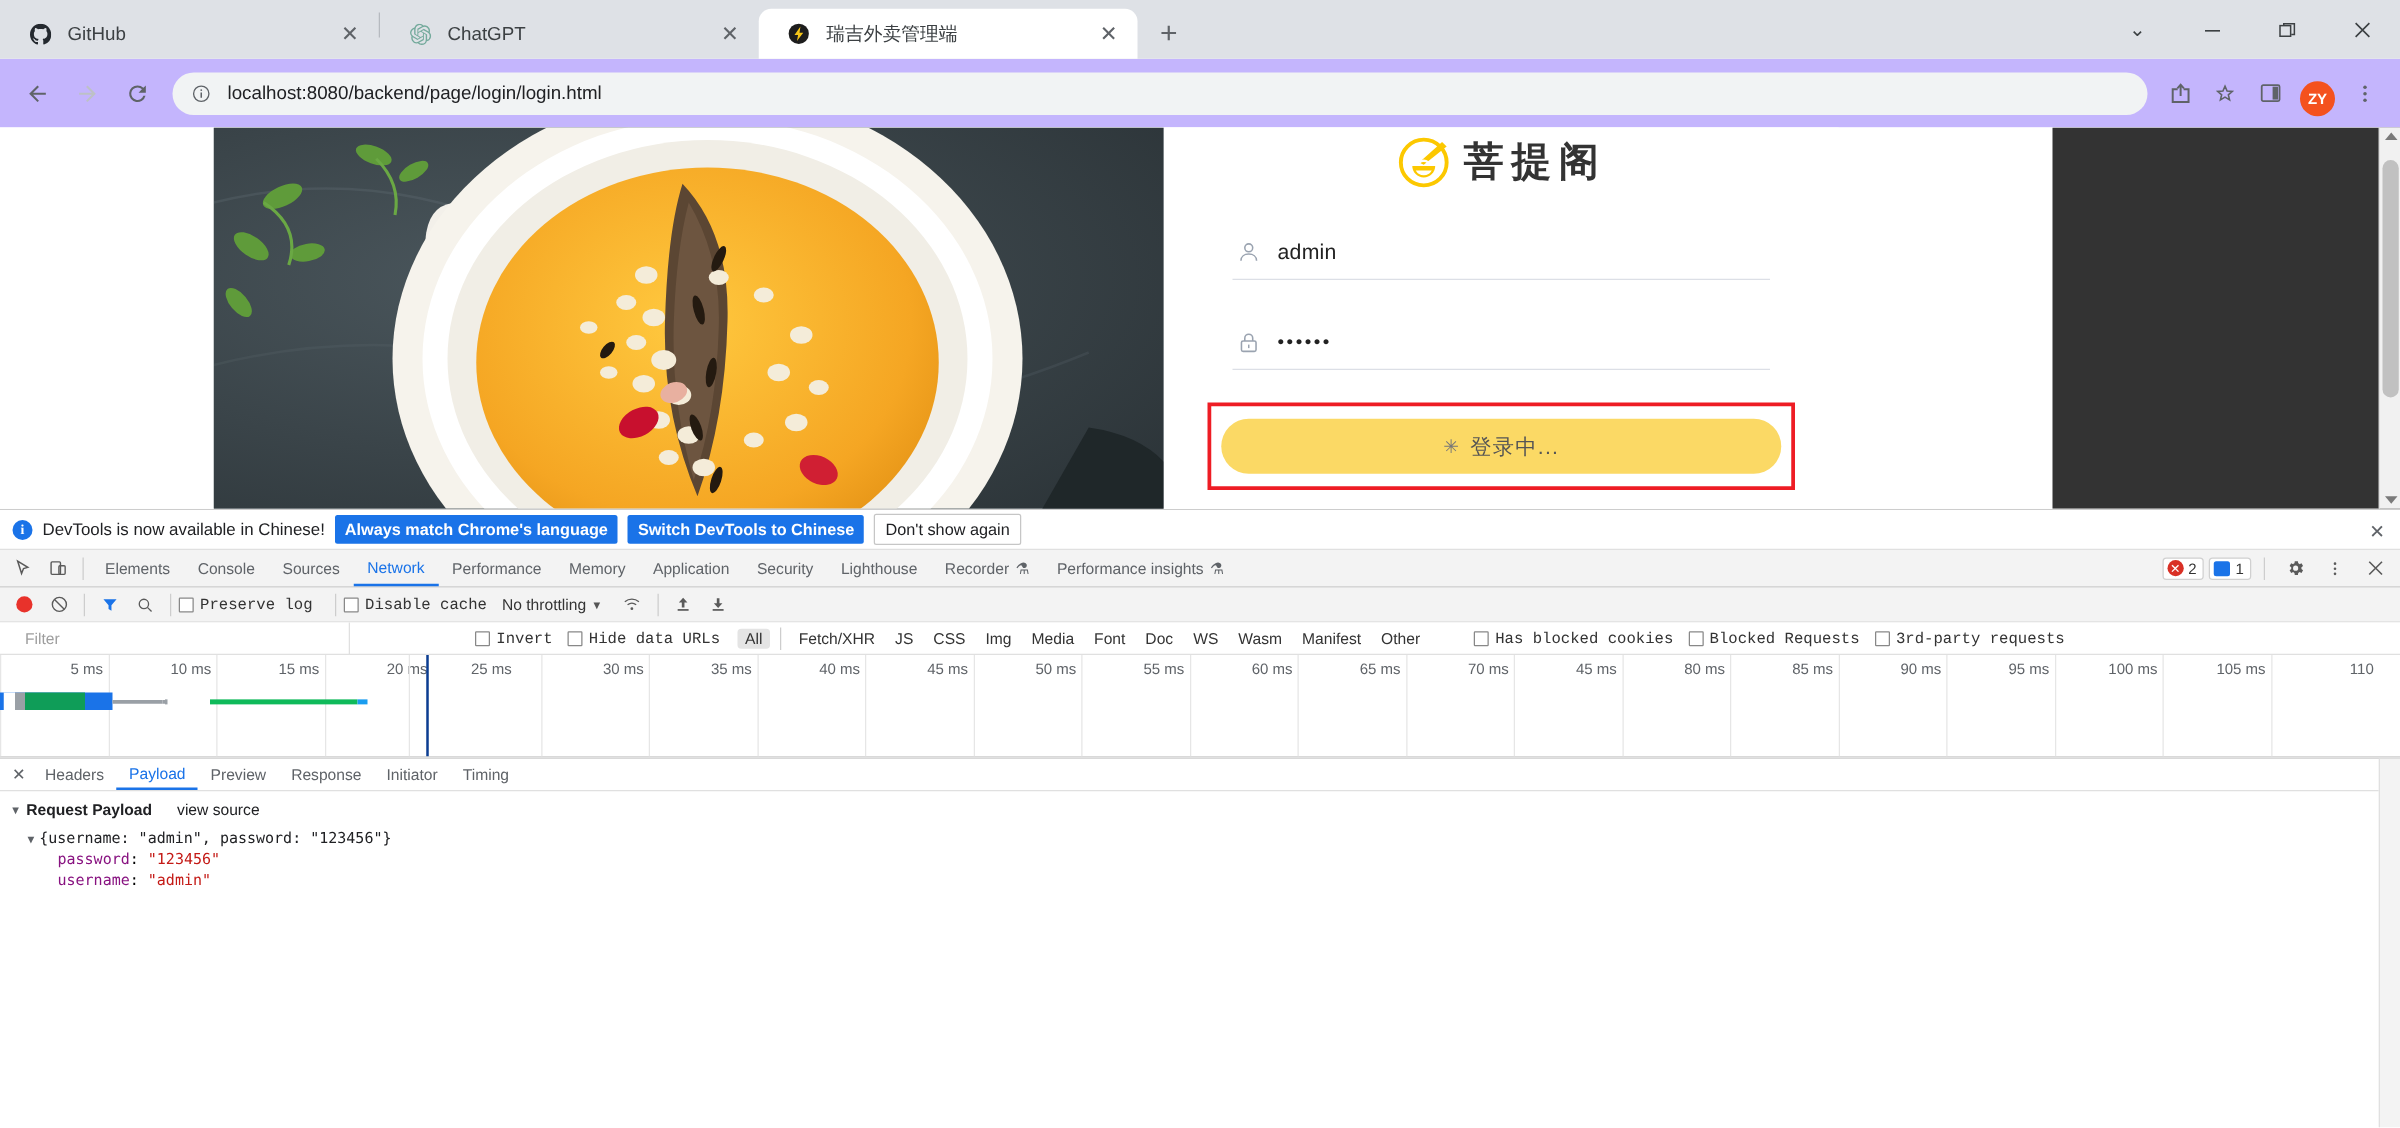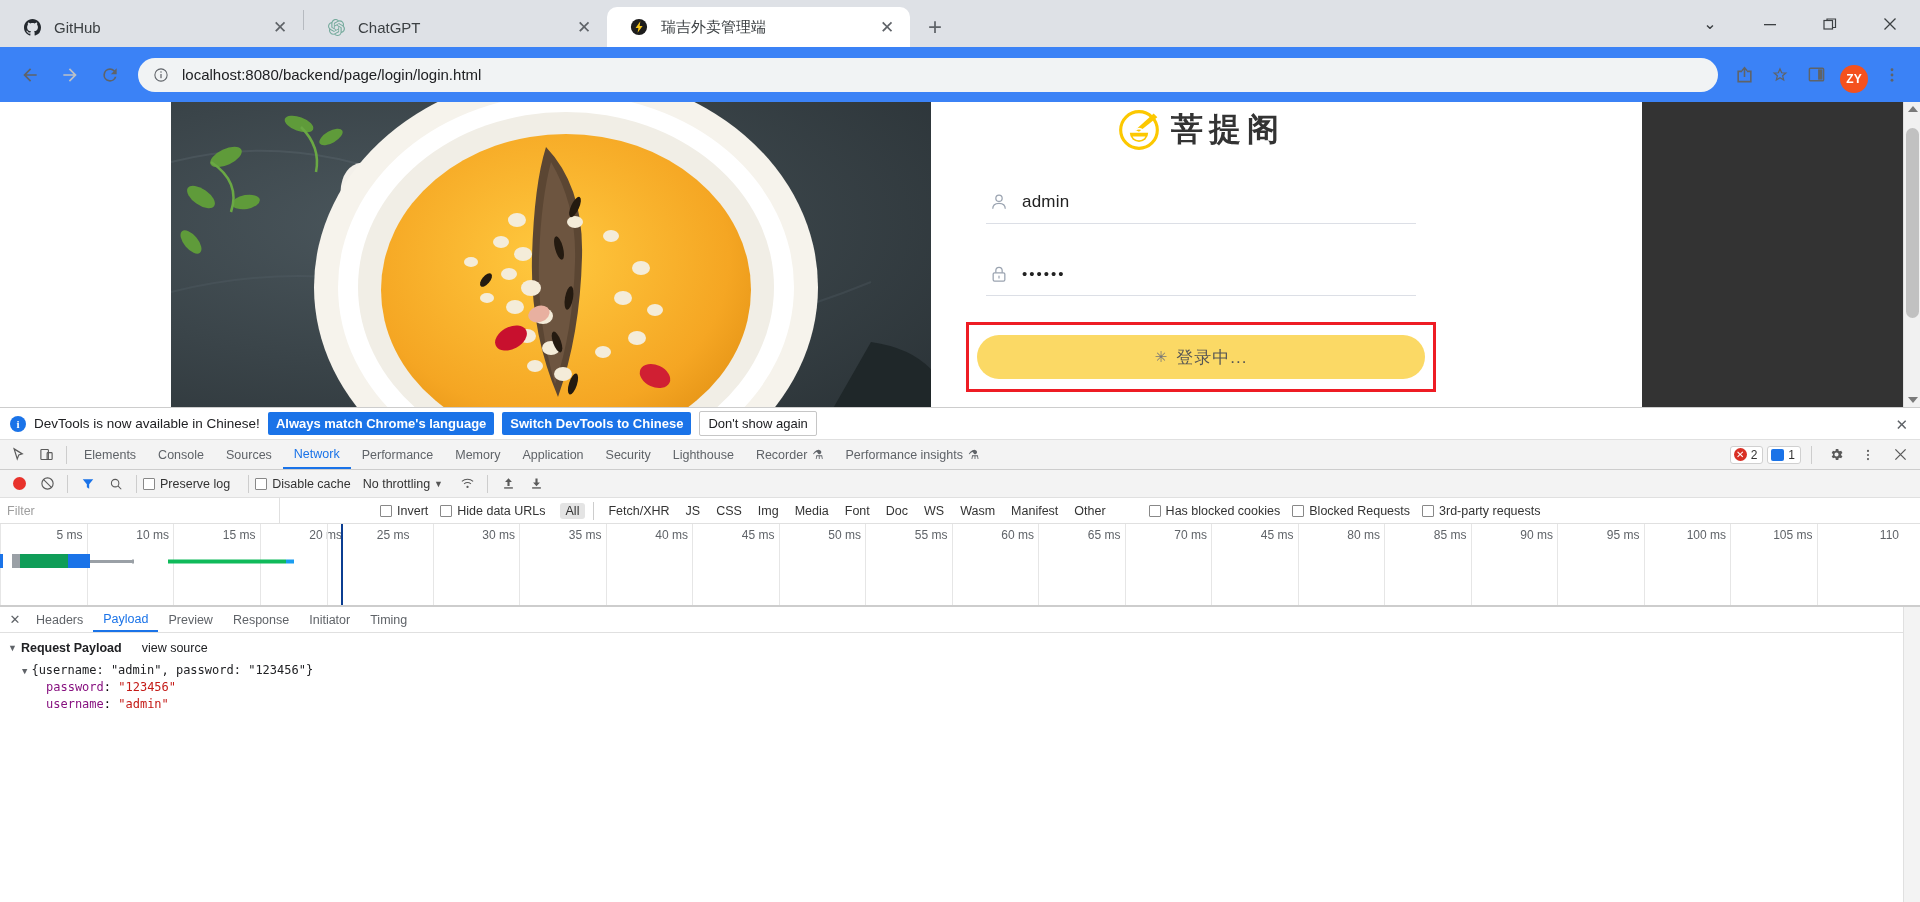--- a/index.html
+++ b/index.html
@@ -29,21 +29,21 @@
   .tab-fav { width: 20px; height: 20px; flex: 0 0 20px; margin-right: 12px; display:flex; align-items:center; justify-content:center; }
   .tab-title { flex: 1; white-space: nowrap; overflow: hidden; text-overflow: ellipsis; font-size: 15px; }
   .tab-close { width: 22px; height: 22px; display:flex; align-items:center; justify-content:center; color:#5f6368; font-size:17px; }
   .tab-sep { width:1px; height:20px; background:#b6bac0; align-self:center; margin-bottom:8px; }
   .newtab { width: 34px; height: 34px; display:flex; align-items:center; justify-content:center; font-size:24px; color:#5f6368; margin: 0 0 3px 8px; font-weight: 300;}
   .wincontrols { position:absolute; right:0; top:0; height:47px; display:flex; align-items:center; }
   .wc { width:60px; height:47px; display:flex; align-items:center; justify-content:center; color:#3c4043; }
 
   
   .toolbar {
-    height: 55px; background: #3b82f6; display: flex; align-items: center;
+    height: 55px; background: #c4b5fd; display: flex; align-items: center;
     padding: 0 10px; flex: 0 0 55px;
   }
   .navbtn { width:40px; height:40px; display:flex; align-items:center; justify-content:center; color:#5f6368; font-size:20px; }
   .navbtn.disabled { color:#bdc1c6; }
   .omnibox {
     flex: 1; height: 34px; background: #f1f3f4; border-radius: 17px;
     display: flex; align-items: center; padding: 0 14px; margin: 0 8px;
     font-size: 15px; color: #202124;
   }
   .omnibox .info-ico { width:18px; height:18px; margin-right:12px; color:#5f6368; display:flex; align-items:center; justify-content:center;}
@@ -106,26 +106,26 @@
   .dt-tab { padding:0 11px; height:29px; display:flex; align-items:center; font-size:12.5px; color:#5f6368; position:relative; white-space:nowrap;}
   .dt-tab.sel { color:#1a73e8; border-bottom:2px solid #1a73e8; }
   .dt-right { position:absolute; right:6px; display:flex; align-items:center; gap:4px;}
   .badge { display:flex; align-items:center; border:1px solid #d0d0d0; border-radius:3px; padding:1px 5px 1px 3px; font-size:12px; color:#333; background:#fff;}
   .badge .dot-err { width:13px;height:13px;border-radius:50%;background:#d93025;color:#fff;font-size:10px;display:flex;align-items:center;justify-content:center;margin-right:4px;}
   .badge .dot-msg { width:13px;height:12px;background:#1a73e8;margin-right:4px; border-radius:2px;}
 
   .dt-netbar { height:28px; display:flex; align-items:center; padding:0 6px; border-bottom:1px solid #e0e0e0; background:#f3f3f3; font-size:12.5px; color:#333;}
   .rec-dot { width:13px;height:13px;border-radius:50%;background:#e8322b; margin:0 7px;}
   .cb { width:12px;height:12px;border:1px solid #888;background:#fff;margin-right:5px;display:inline-block; border-radius:1px;}
-  .netbar-item { display:flex; align-items:center; margin-right:12px; white-space:nowrap;}
+  .netbar-item { display:flex; align-items:center; margin-right:12px; white-space:nowrap;font-family:Liberation Mono, monospace;}
   .throttle { color:#333; margin-right:4px;}
   .caret { font-size:9px; color:#555; margin-right:10px;}
 
   .dt-filterbar { height:26px; display:flex; align-items:center; border-bottom:1px solid #e0e0e0; background:#fff; font-size:12.5px; color:#333;}
-  .filter-input { width:280px; height:26px; border:none; border-right:1px solid #e0e0e0; padding:0 7px; font-size:12.5px; color:#9e9e9e; display:flex; align-items:center;}
+  .filter-input { width:280px; height:26px; border:none; border-right:1px solid #e0e0e0; padding:0 20px; font-size:12.5px; color:#9e9e9e; display:flex; align-items:center;}
   .ftype { padding:1px 6px; margin:0 2px; border-radius:3px; white-space:nowrap;}
   .ftype.on { background:#e4e4e4; }
 
   .dt-overview { height:82px; background:#fff; border-bottom:1px solid #cdcdcd; position:relative; overflow:hidden;}
   .ruler { position:absolute; inset:0; }
   .tickcell { position:absolute; top:0; height:82px; border-left:1px solid #e6e6e6; }
   .tickcell span { position:absolute; right:4px; top:4px; font-size:12px; color:#5f6368; white-space:nowrap;}
   .ov-bars { position:absolute; top:28px; left:0; height:22px; }
 
   .dt-bottom { flex:1; display:flex; border-top:1px solid #cdcdcd; min-height:0;}

